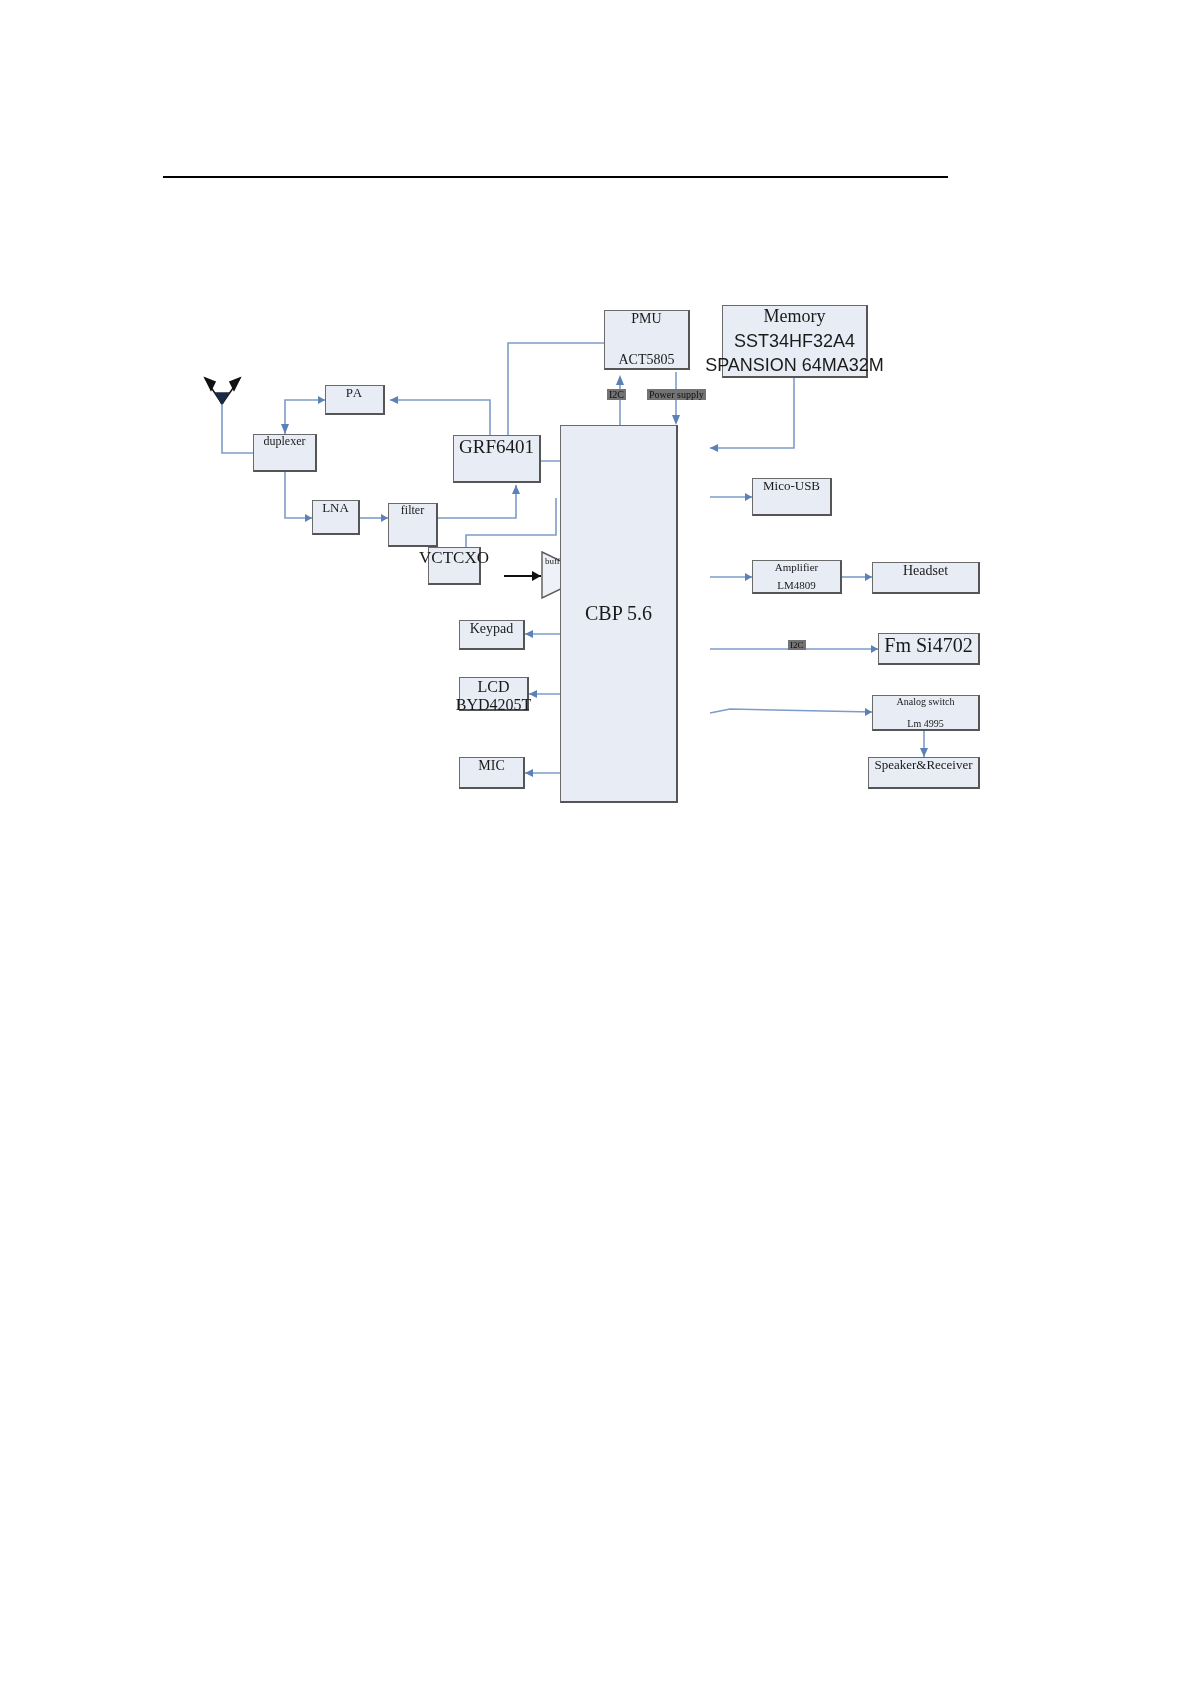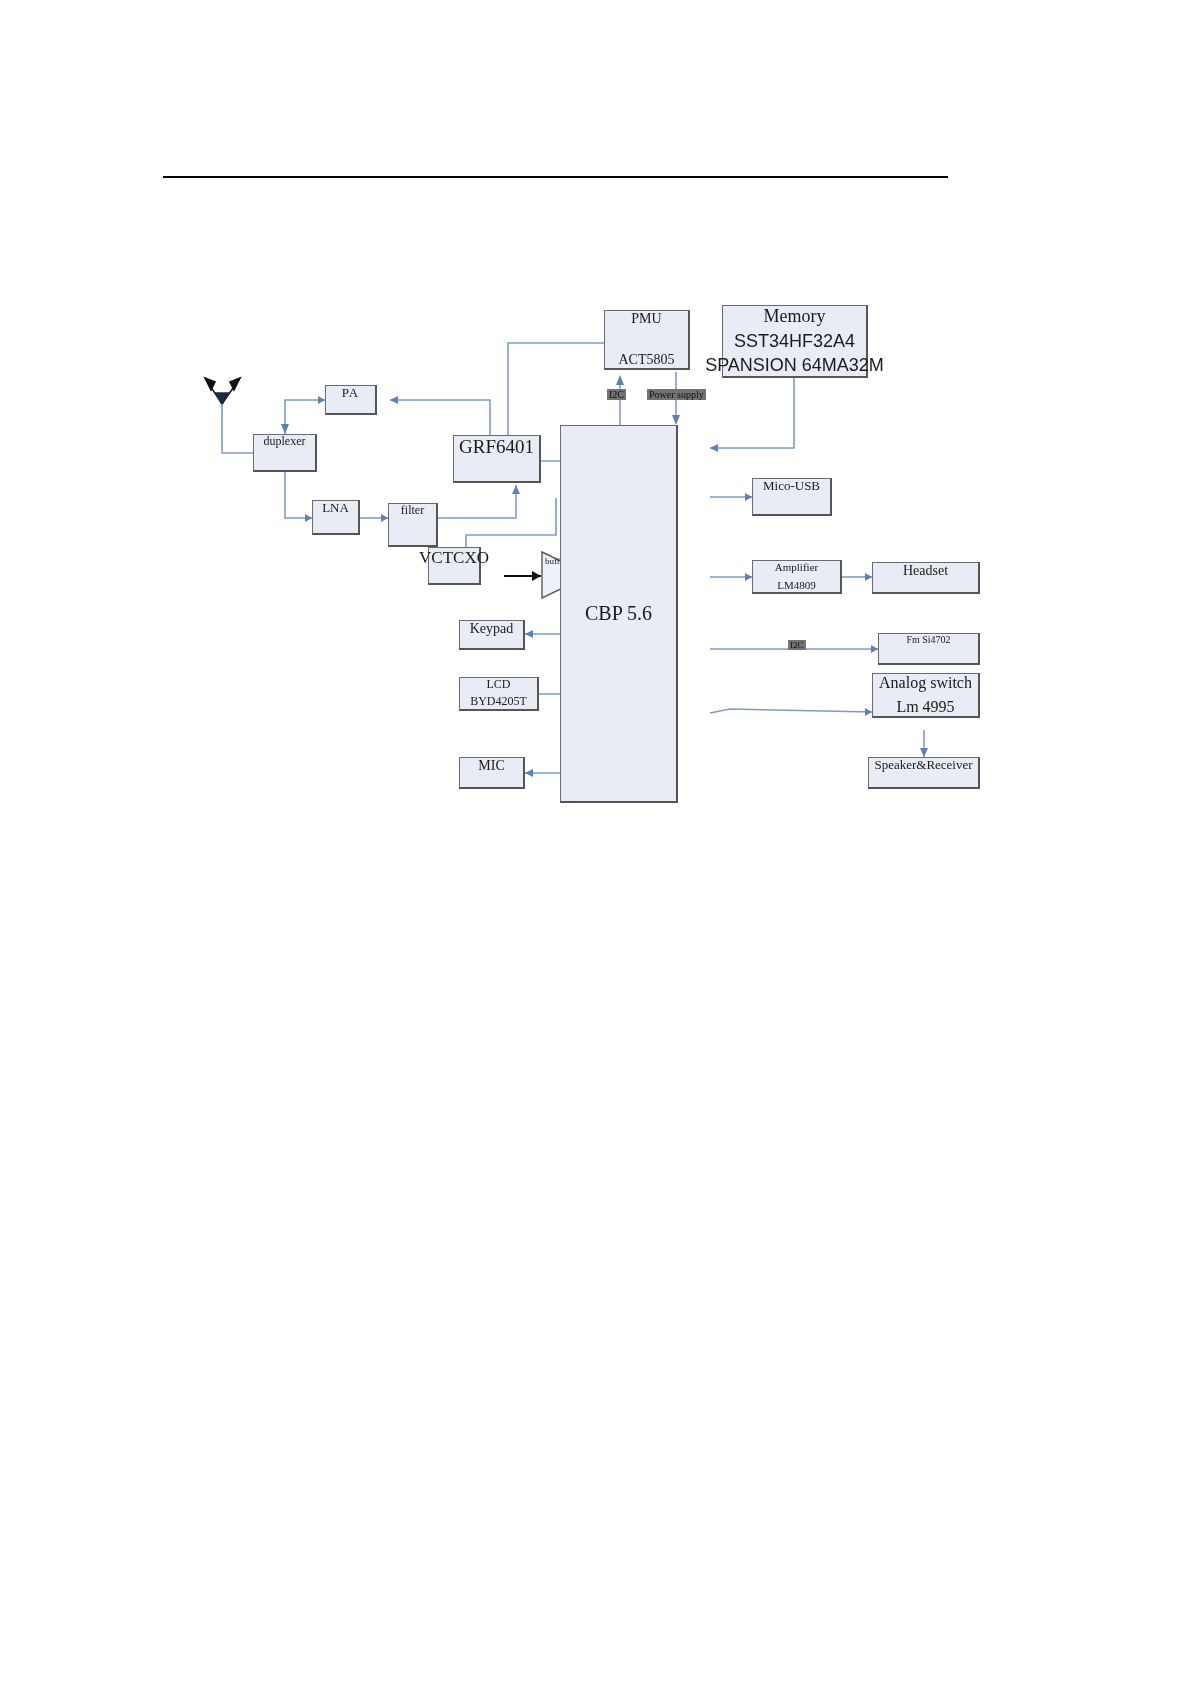--- a/index.html
+++ b/index.html
@@ -58,34 +58,34 @@
     text-align: center;
     line-height: 1.15;
     font-family: "Liberation Serif", serif;
     color: #1a1a1a;
     white-space: nowrap;
   }
   .box .ln { display: block; }
   
   #box-pmu      { left: 604px; top: 310px;  width: 86px;  height: 60px;  font-size: 14px; }
   #box-memory   { left: 722px; top: 305px;  width: 146px; height: 73px;  font-size: 18px; }
-  #box-pa       { left: 325px; top: 385px;  width: 52px;  height: 30px;  font-size: 13px; letter-spacing: 1px;}
+  #box-pa       { left: 325px; top: 385px;  width: 60px;  height: 30px;  font-size: 13px; letter-spacing: 1px;}
   #box-duplexer { left: 253px; top: 434px;  width: 64px;  height: 38px;  font-size: 12px; }
   #box-grf      { left: 453px; top: 435px;  width: 88px;  height: 48px;  font-size: 19px; }
   #box-lna      { left: 312px; top: 500px;  width: 48px;  height: 35px;  font-size: 13px; }
   #box-filter   { left: 388px; top: 503px;  width: 50px;  height: 44px;  font-size: 12px; }
   #box-vctcxo   { left: 428px; top: 547px;  width: 53px;  height: 38px;  font-size: 17px; }
   #box-cbp      { left: 560px; top: 425px;  width: 118px; height: 378px; font-size: 20px; justify-content: center;}
   #box-usb      { left: 752px; top: 478px;  width: 80px;  height: 38px;  font-size: 13px; }
   #box-amp      { left: 752px; top: 560px;  width: 90px;  height: 34px;  font-size: 11px; }
   #box-headset  { left: 872px; top: 562px;  width: 108px; height: 32px;  font-size: 14px; }
   #box-keypad   { left: 459px; top: 620px;  width: 66px;  height: 30px;  font-size: 14px; }
-  #box-fm       { left: 878px; top: 633px;  width: 102px; height: 32px;  font-size: 10px; }
-  #box-lcd      { left: 459px; top: 677px;  width: 80px;  height: 34px;  font-size: 12px; }
-  #box-aswitch  { left: 872px; top: 673px;  width: 108px; height: 45px;  font-size: 16px; }
+  #box-fm       { left: 878px; top: 633px;  width: 102px; height: 32px;  font-size: 20px; }
+  #box-lcd      { left: 459px; top: 677px;  width: 70px;  height: 34px;  font-size: 16px; }
+  #box-aswitch  { left: 872px; top: 695px;  width: 108px; height: 36px;  font-size: 10px; }
   #box-mic      { left: 459px; top: 757px;  width: 66px;  height: 32px;  font-size: 14px; }
   #box-speaker  { left: 868px; top: 757px;  width: 112px; height: 32px;  font-size: 13px; }
 
   
   #buffer-shape {
     position: absolute;
     left: 541px;
     top: 551px;
     width: 50px;
     height: 48px;

